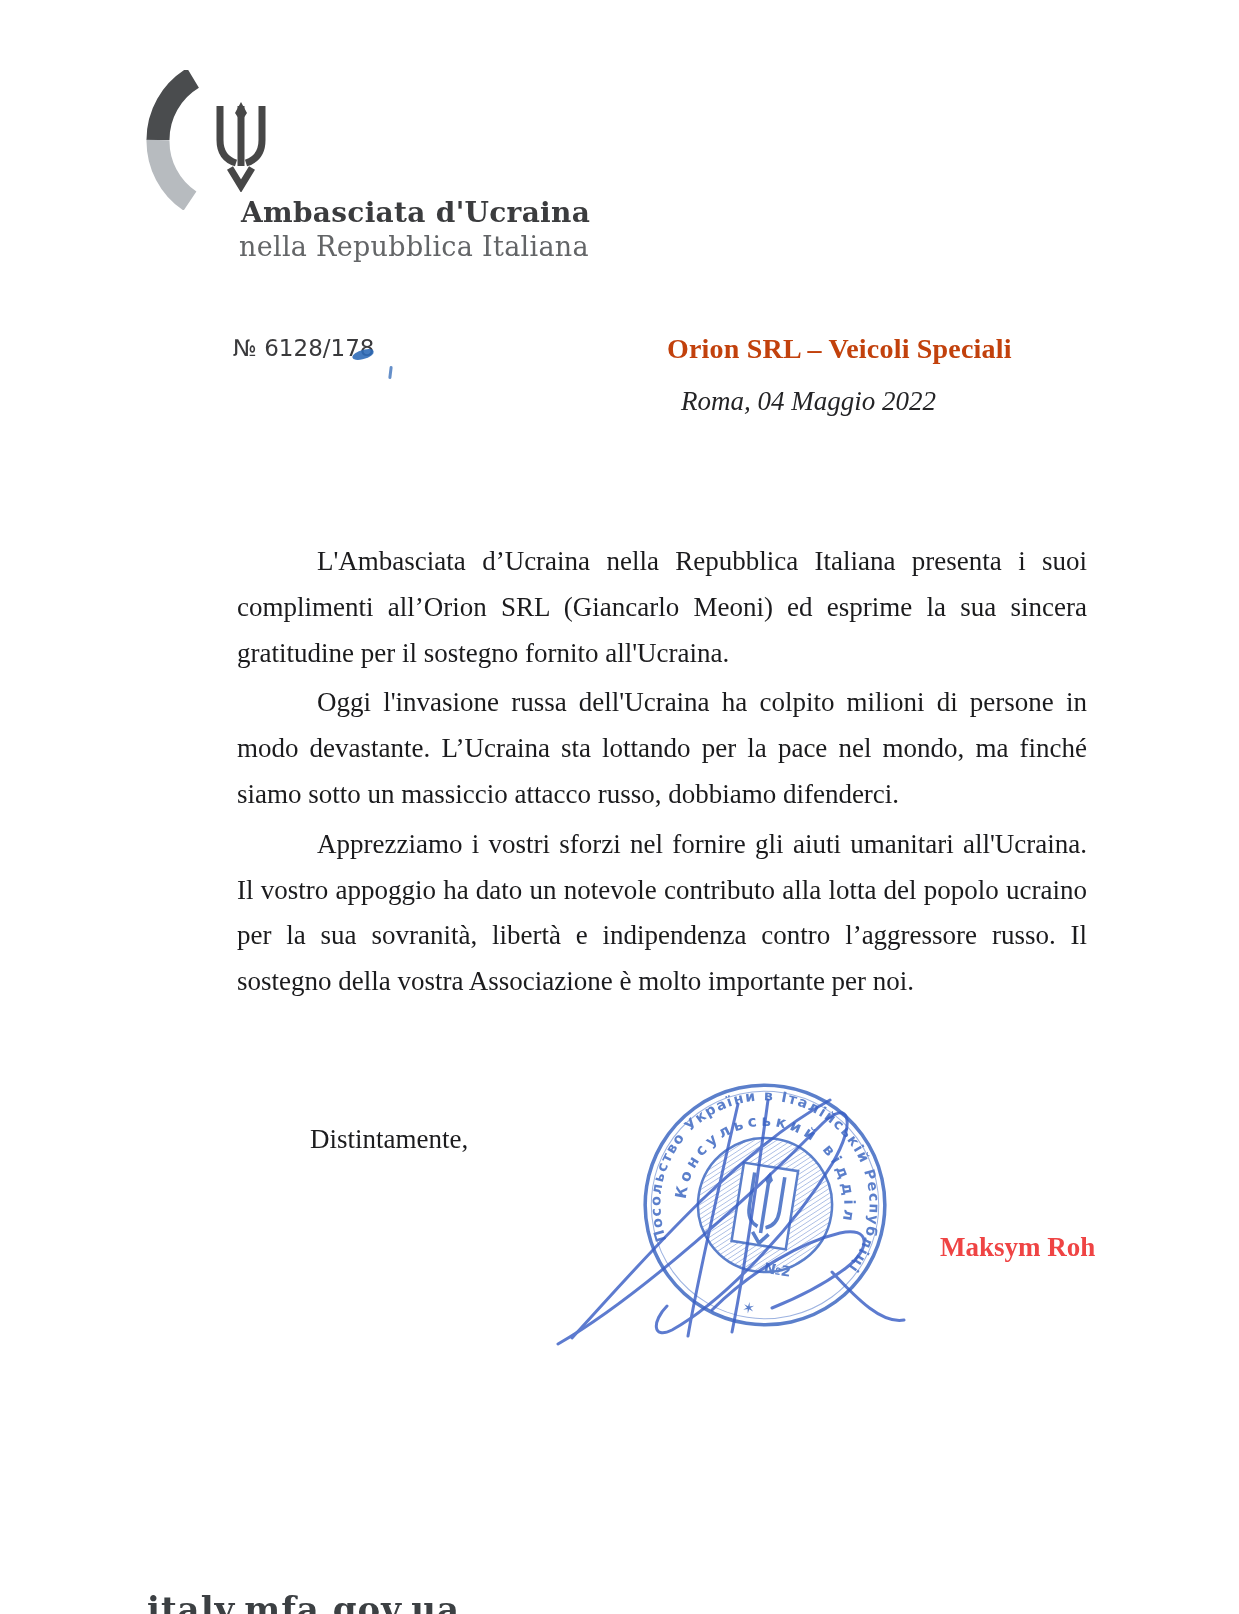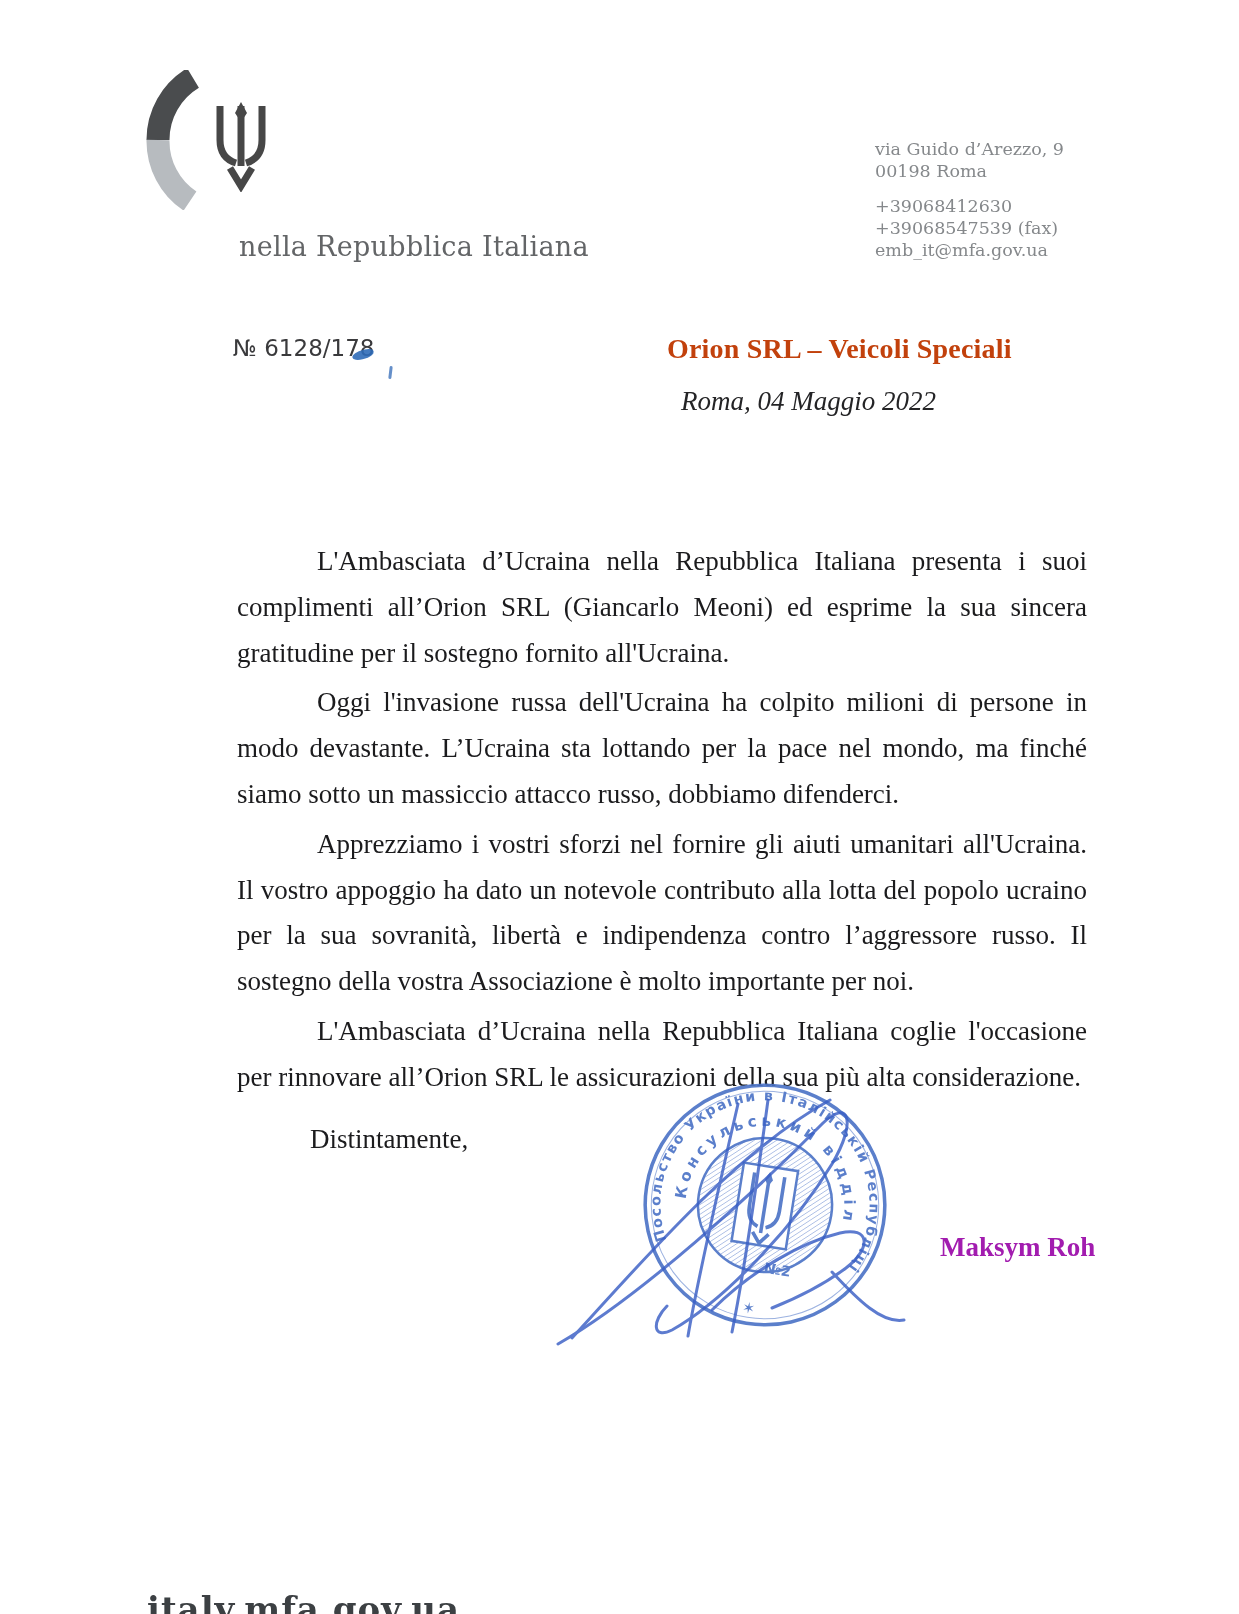--- a/index.html
+++ b/index.html
@@ -61,21 +61,21 @@
     position:absolute; left:310px; top:1124px;
     font-size:27px; color:#1c1c1e;
   }
   
   .sign-title {
     position:absolute; left:238px; top:1232px;
     font-size:27px; font-weight:bold; color:#1c1c1e;
   }
   .sign-name {
     position:absolute; left:940px; top:1232px;
-    font-size:27px; font-weight:bold; color:#a21caf;
+    font-size:27px; font-weight:bold; color:#ef4444;
   }
   
   .stamp {
     position:absolute; left:633px; top:1073px;
     transform:rotate(9deg); opacity:.9;
   }
   .stamp text { font-family:"DejaVu Sans", sans-serif; font-weight:bold; fill:#4a72c6; }
   .signature { position:absolute; left:500px; top:1072px; }
   
   .footer-site {
@@ -97,43 +97,35 @@
   <svg class="logo-trident" width="60" height="92" viewBox="0 0 60 92">
     <g stroke="#474747" stroke-width="7" fill="none">
       <path d="M 30 6 V 66"></path>
       <path d="M 9 6 V 40 Q 9 58 25 63"></path>
       <path d="M 51 6 V 40 Q 51 58 35 63"></path>
       <path d="M 19 68 L 30 86 L 41 68"></path>
     </g>
     <path d="M 30 2 l -6 11 l 6 9 l 6 -9 z" fill="#474747"></path>
   </svg>
 
+  <div class="org-name">Ambasciata d'Ucraina</div>
   <div class="org-tagline">nella Repubblica Italiana</div>
 
-  <div class="contact">
-    <div>via Guido d’Arezzo, 9</div>
-    <div>00198 Roma</div>
-    <div class="gap"></div>
-    <div>+39068412630</div>
-    <div>+39068547539 (fax)</div>
-    <div>emb_it@mfa.gov.ua</div>
-  </div>
 
   <div class="ref-number">№ 6128/178</div>
   <div class="ink-blob"></div>
   <div class="ink-tick"></div>
 
   <div class="recipient-name">Orion SRL – Veicoli Speciali</div>
   <div class="place-date">Roma, 04 Maggio 2022</div>
 
   <div class="body-text">
     <p>L'Ambasciata d’Ucraina nella Repubblica Italiana presenta i suoi complimenti all’Orion SRL (Giancarlo Meoni) ed esprime la sua sincera gratitudine per il sostegno fornito all'Ucraina.</p>
     <p>Oggi l'invasione russa dell'Ucraina ha colpito milioni di persone in modo devastante. L’Ucraina sta lottando per la pace nel mondo, ma finché siamo sotto un massiccio attacco russo, dobbiamo difenderci.</p>
     <p>Apprezziamo i vostri sforzi nel fornire gli aiuti umanitari all'Ucraina. Il vostro appoggio ha dato un notevole contributo alla lotta del popolo ucraino per la sua sovranità, libertà e indipendenza contro l’aggressore russo. Il sostegno della vostra Associazione è molto importante per noi.</p>
-    <p>L'Ambasciata d’Ucraina nella Repubblica Italiana coglie l'occasione per rinnovare all’Orion SRL le assicurazioni della sua più alta considerazione.</p>
   </div>
 
   <div class="closing">Distintamente,</div>
 
   <svg class="stamp" width="264" height="264" viewBox="0 0 260 260">
     <defs>
       <pattern id="hatch" width="4" height="4" patternUnits="userSpaceOnUse" patternTransform="rotate(48)">
         <line x1="0" y1="0" x2="0" y2="4" stroke="#4a72c6" stroke-width="1.1" opacity="0.75"></line>
       </pattern>
       <path id="outerRing" d="M 51.1 196.2 A 103 103 0 1 1 208.9 196.2" fill="none"></path>

